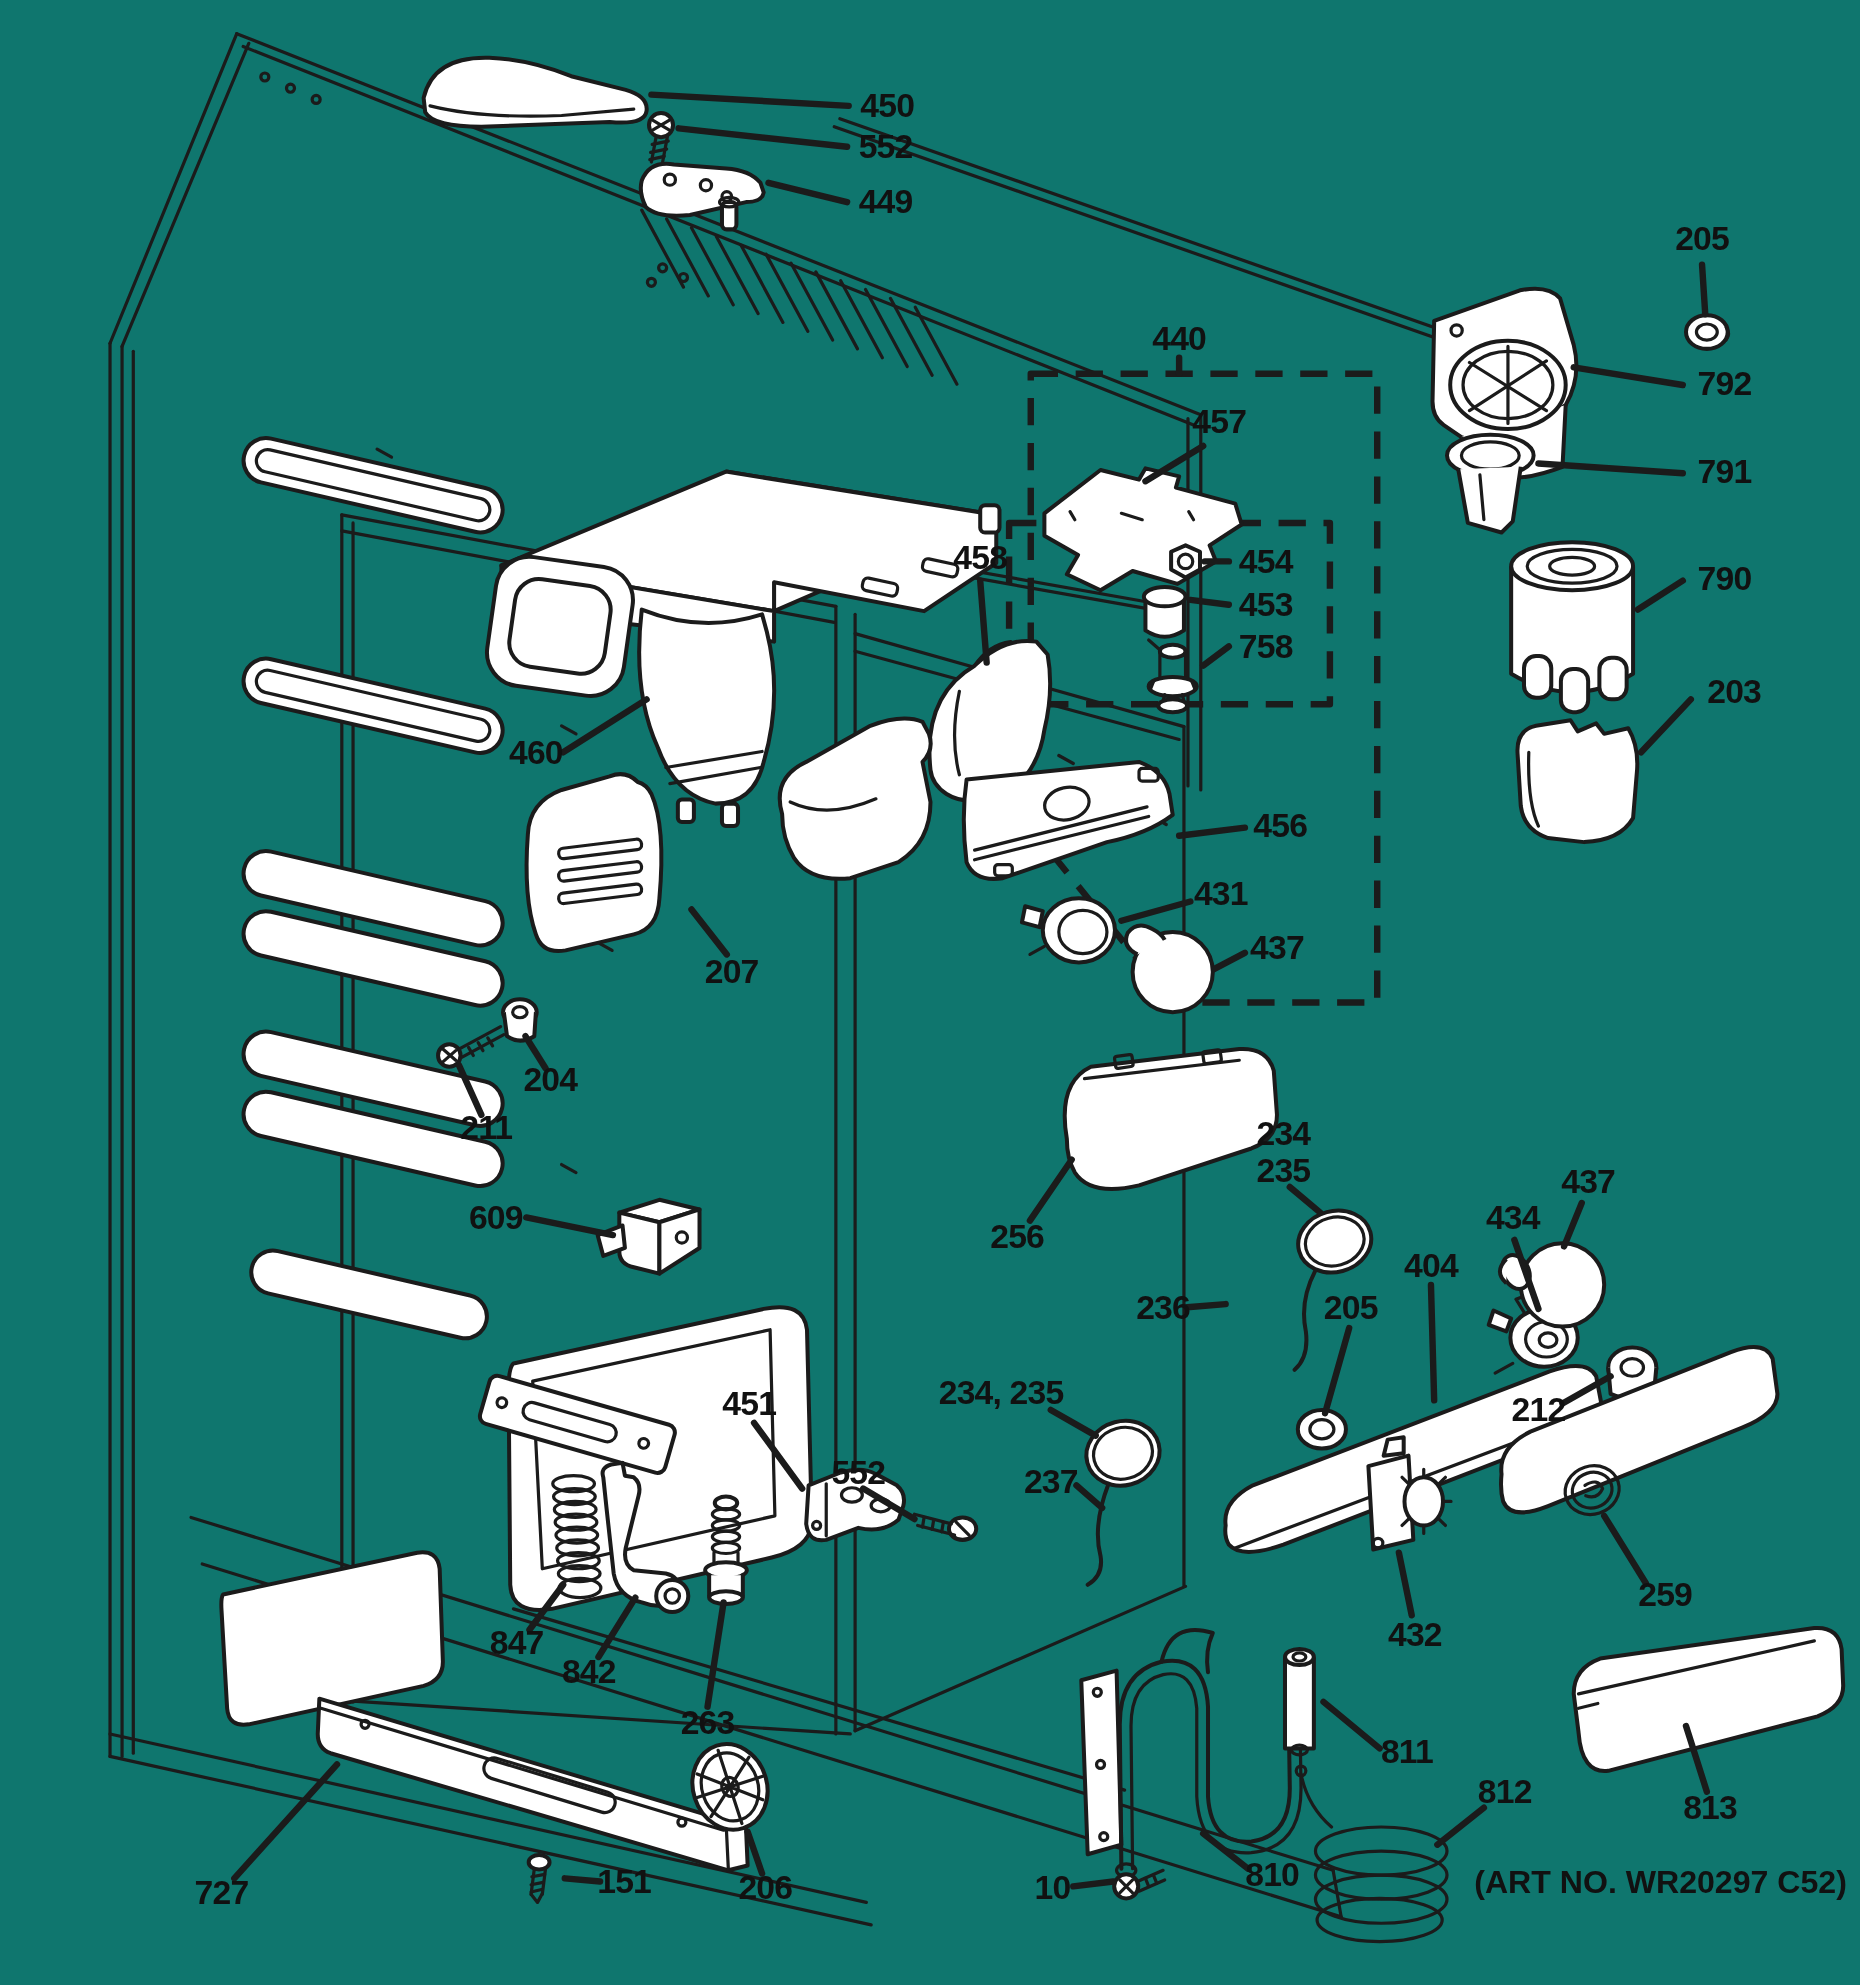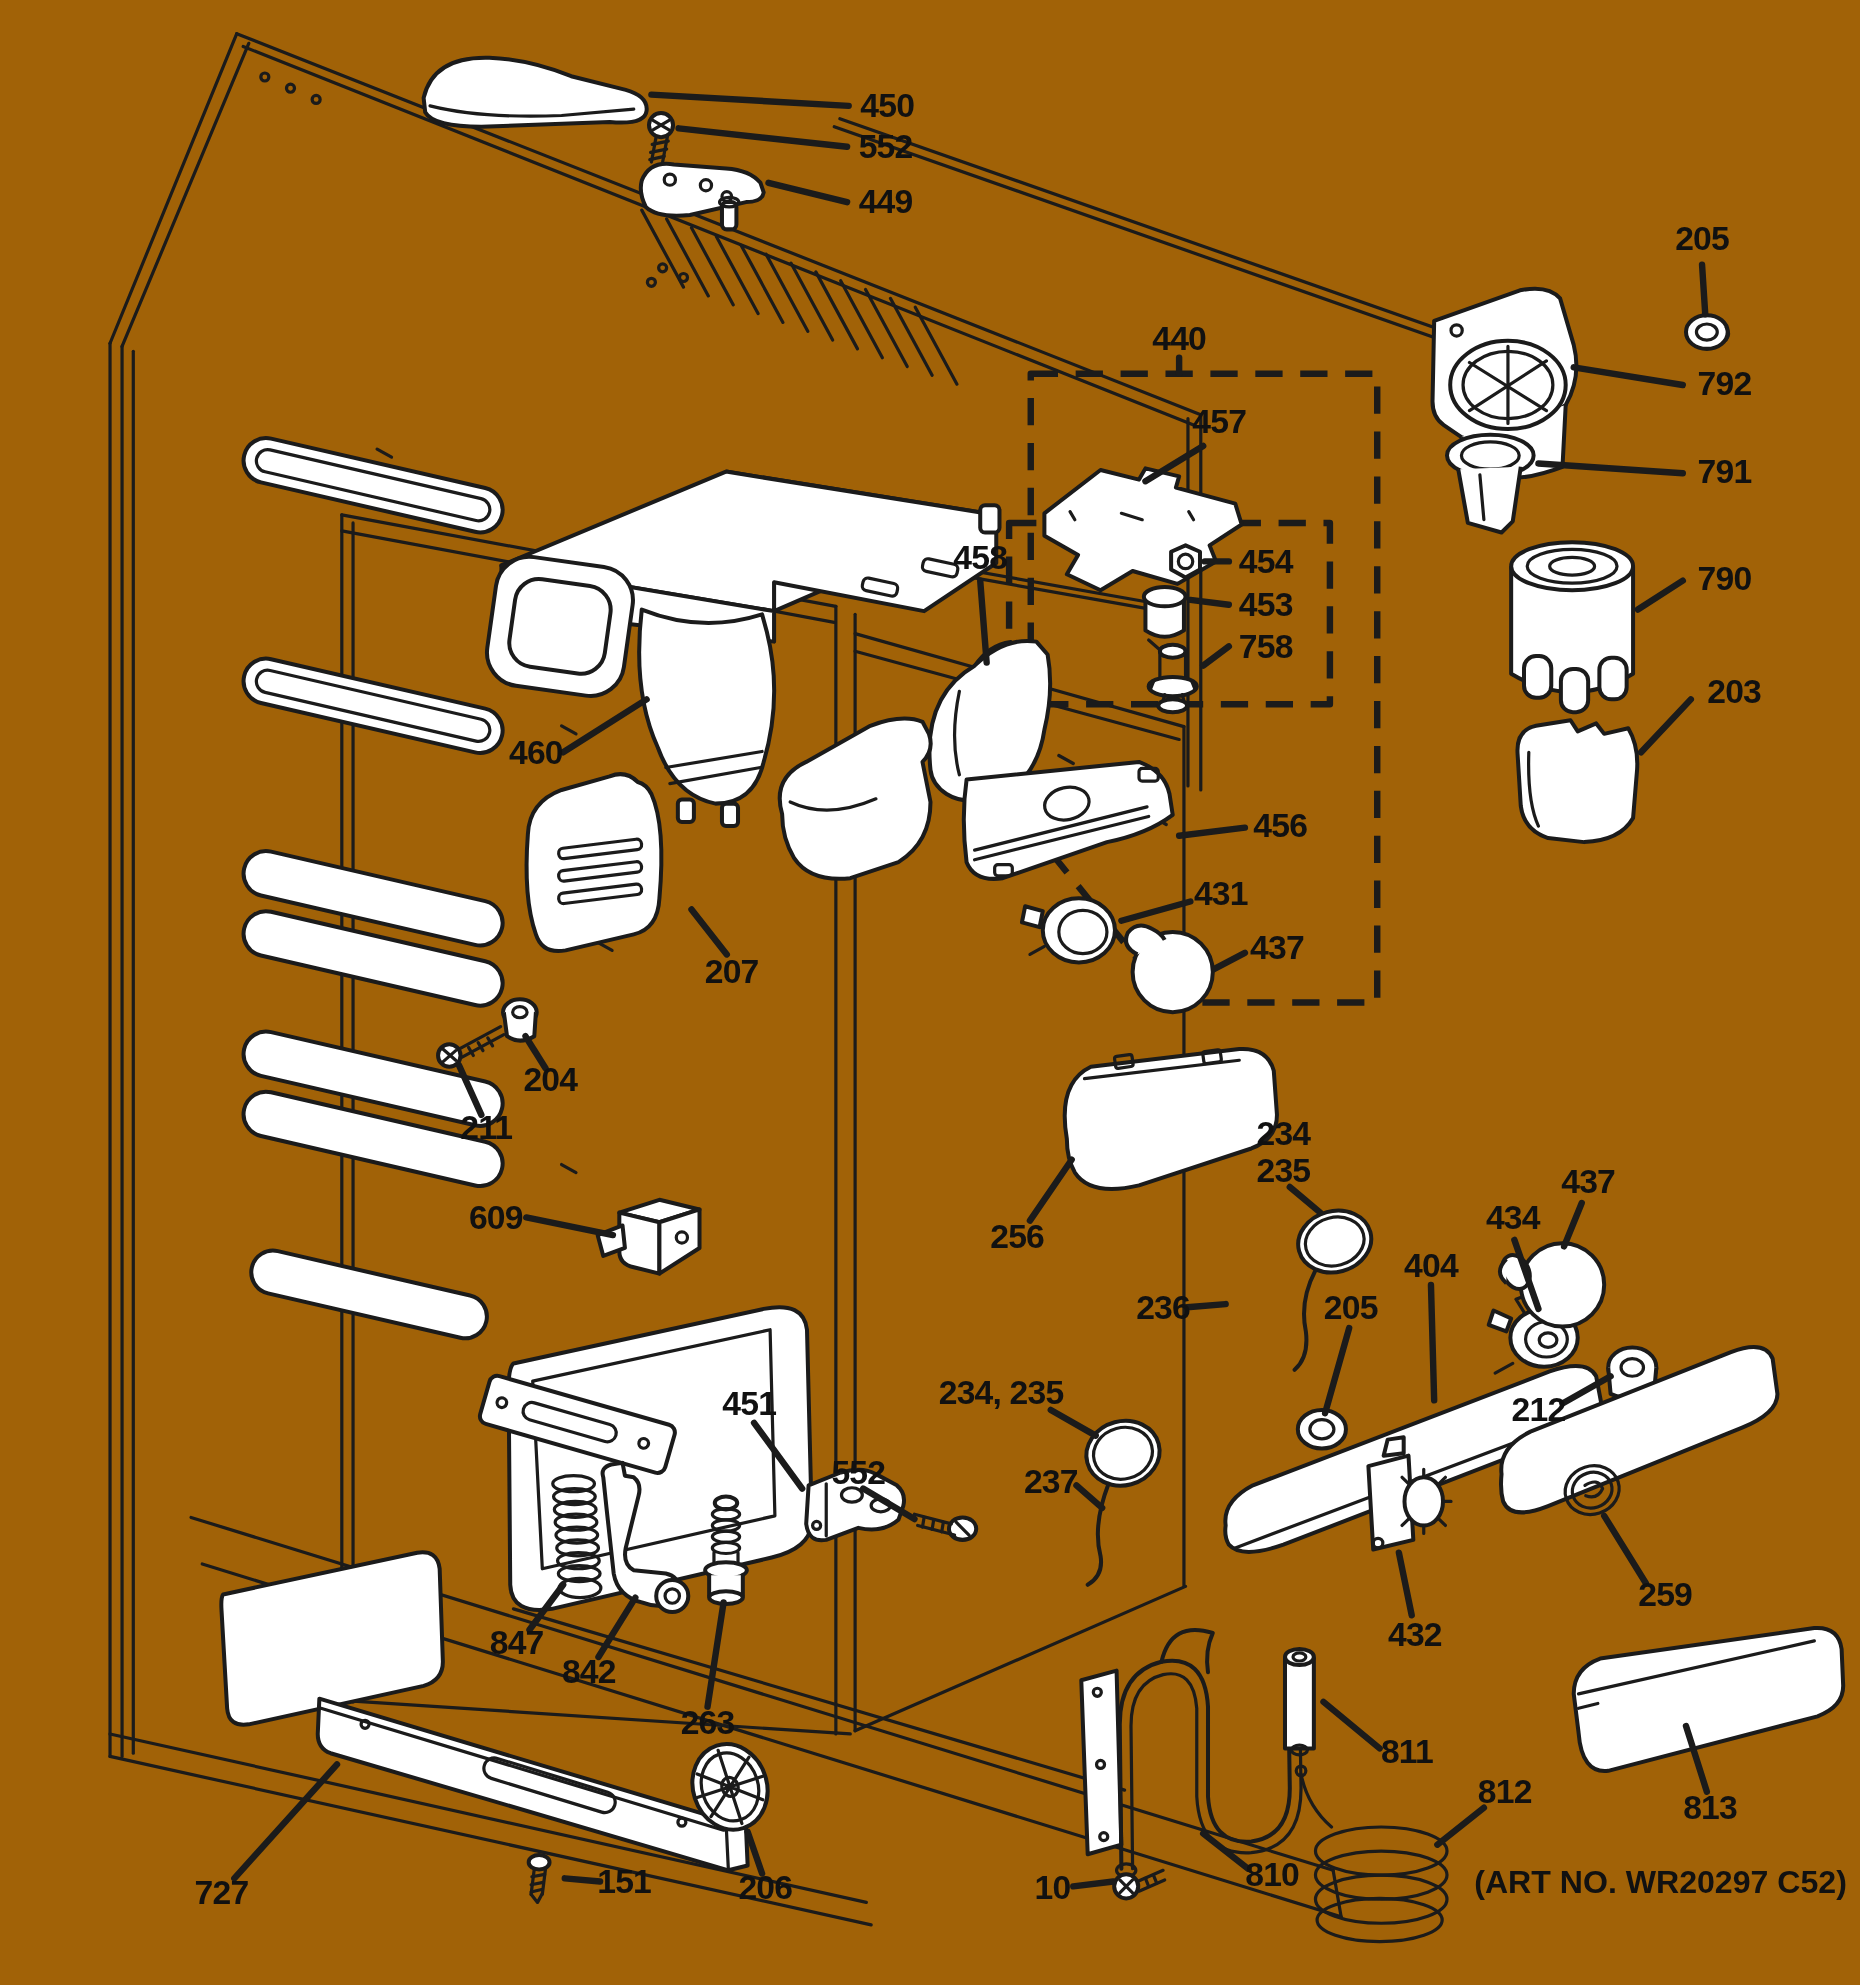--- a/index.html
+++ b/index.html
@@ -1,16 +1,16 @@
 <!DOCTYPE html>
 <html style="font-size:13px"><head>
 <meta charset="utf-8">
 <style>
   html,body{margin:0;padding:0;background:#ffffff;}
-  #page{position:relative;width:1861px;height:1985px;background:#a16207;overflow:hidden;}
+  #page{position:relative;width:1861px;height:1985px;background:#0f766e;overflow:hidden;}
   svg{display:block}
   .s4{stroke:#1b1b1b;stroke-width:4;fill:none;stroke-linecap:round;stroke-linejoin:round}
   .s5{stroke:#1b1b1b;stroke-width:5;fill:none;stroke-linecap:round;stroke-linejoin:round}
   .wf{stroke:#1b1b1b;stroke-width:5;fill:#ffffff;stroke-linejoin:round}
   .ld{stroke:#1b1b1b;stroke-width:8;fill:none;stroke-linecap:round}
   .dash{stroke:#1b1b1b;stroke-width:8;fill:none;stroke-dasharray:34 22;stroke-linejoin:round}
   .lbl{font-family:"Liberation Sans",sans-serif;font-size:42px;font-weight:600;fill:#111;letter-spacing:-1px}
   .artno{font-family:"Liberation Sans",sans-serif;font-size:40px;font-weight:bold;fill:#111}
 </style>
 </head>

